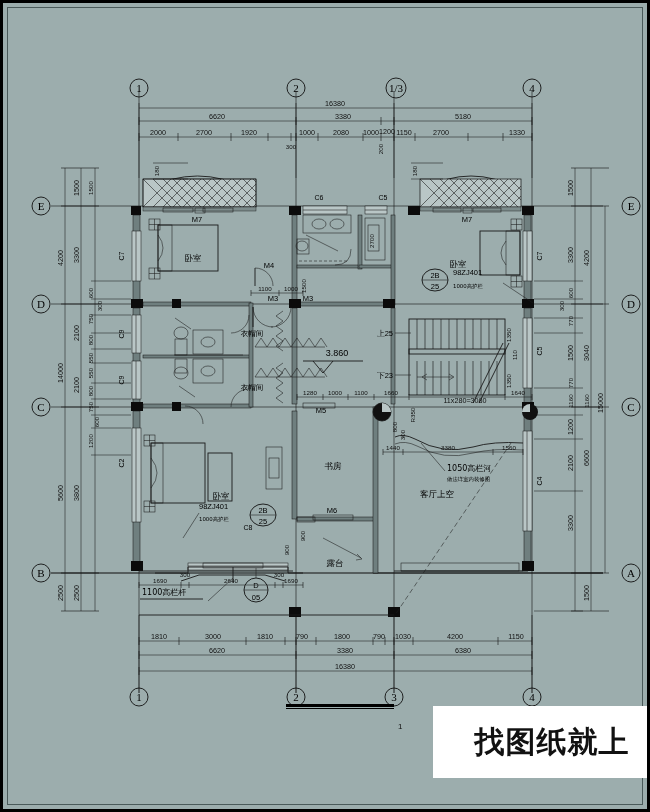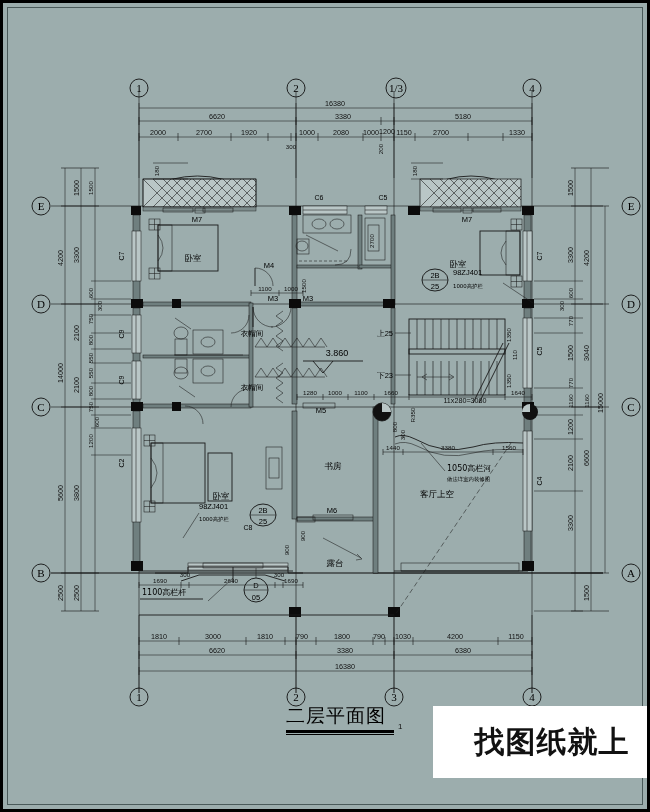--- a/index.html
+++ b/index.html
@@ -799,23 +799,20 @@
       <text class="dim-s" x="276" y="574" text-anchor="middle">300</text>
       <text class="dim-s" x="288" y="580" text-anchor="middle">1690</text>
 
       <text class="dim-s" x="302" y="533" text-anchor="middle" transform="rotate(-90 302 533)">900</text>
       <text class="dim-s" x="286" y="547" text-anchor="middle" transform="rotate(-90 286 547)">900</text>
     </g>
 
   </svg>
 
   <div id="title-block">
-    <div class="title-cn-wrap">
-      <span class="title-cn" style="display:inline-block;font-family:'DejaVu Sans',sans-serif;font-size:19px;color:#000;">二层平面图</span>
-    </div>
     <div class="underline1"></div>
     <div class="underline2"></div>
     <div class="scale">1</div>
   </div>
 
   <div id="wm">
     <div class="cn">找图纸就上</div>
   </div>
 
 </div>

